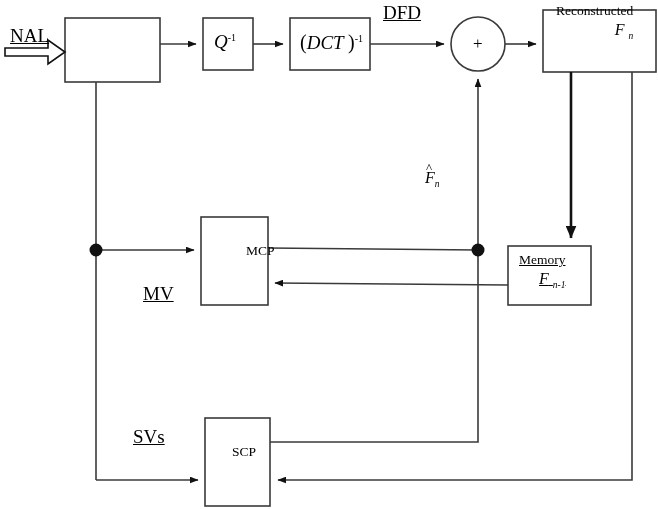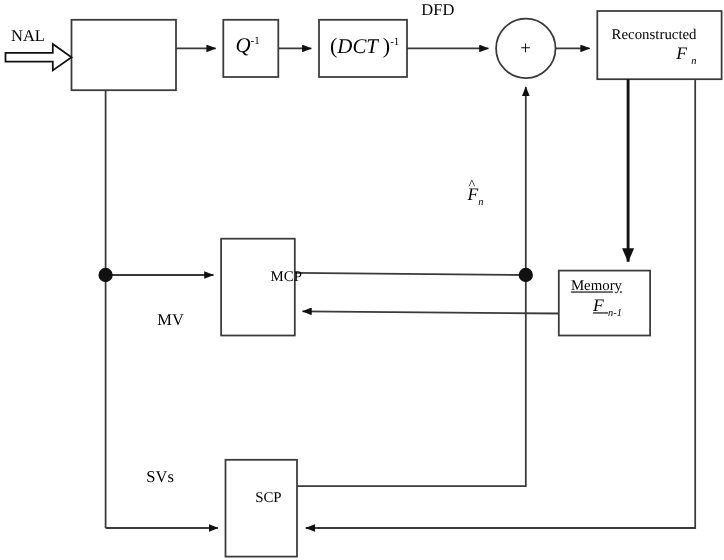--- a/index.html
+++ b/index.html
@@ -30,21 +30,22 @@
     font-family: "Liberation Serif", "DejaVu Serif", serif;
     color: #000000;
     line-height: 1.22;
     white-space: nowrap;
     pointer-events: none;
   }
   .node-text {
     font-size: 13.5px;
   }
   .edge-text {
-    font-size: 15px;
+    font-size: 19px;
+    text-decoration: underline;
   }
   .math {
     font-style: italic;
     font-size: 16px;
     text-align: right;
   }
   .math sub {
     font-style: italic;
     font-size: 9.5px;
     vertical-align: sub;
@@ -134,21 +135,21 @@
   </div>
 
   <div class="blk-label mathbig" style="left:300px; top:30px;">
     <span class="paren">(</span><span>DCT</span> <span class="paren">)</span><sup style="font-style:normal;font-size:10px;">-1</sup>
   </div>
 
   <div class="blk-label edge-text" style="left:383px; top:1px;">DFD</div>
 
   <div class="blk-label" style="left:473px; top:34px; font-size:17px;">+</div>
 
-  <div class="blk-label node-text" style="left:556px; top:23px;">
+  <div class="blk-label node-text" style="left:556px; top:3px;">
     <div>Reconstructed</div>
     <div class="math" style="margin-top:1px;">
       <span>F</span>&nbsp;<sub>n</sub>
     </div>
   </div>
 
   <div class="blk-label math" style="left:425px; top:168px;">
     <span class="hat-wrap"><span class="hat">^</span><span>F</span></span><sub>n</sub>
   </div>
 

